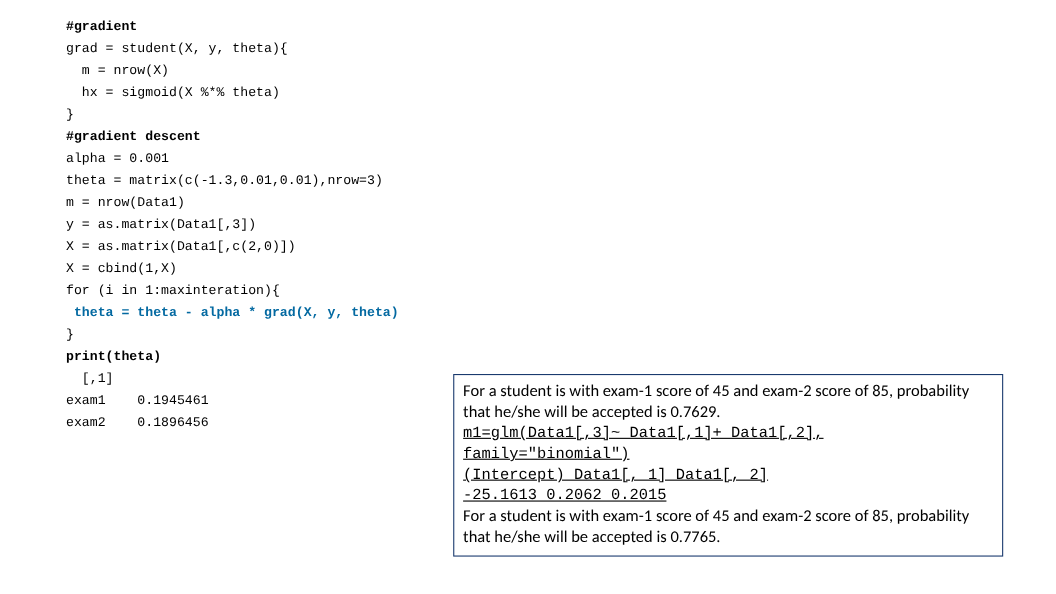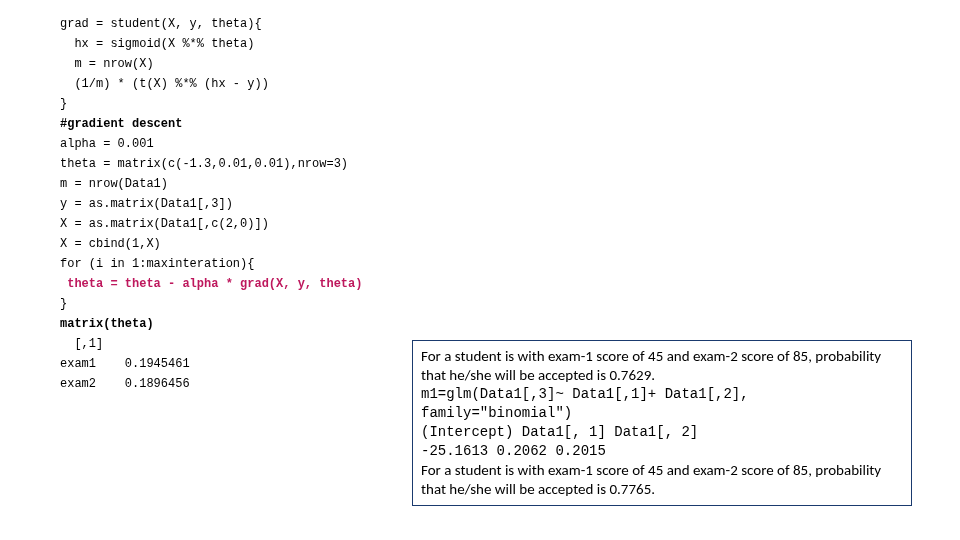--- a/index.html
+++ b/index.html
@@ -20,60 +20,61 @@
     line-height: 20px;
     color: #000;
   }
   .code-line {
     white-space: pre;
   }
   .bold {
     font-weight: bold;
   }
   .maroon {
-    color: #be185d;
+    color: #0369a1;
   }
   .annotation-box {
     position: absolute;
     left: 412px;
     top: 340px;
     width: 500px;
     border: 1px solid #1a3a6e;
     padding: 6px 8px;
     font-family: Calibri, Arial, sans-serif;
     font-size: 15px;
     line-height: 19px;
     color: #000;
     box-sizing: border-box;
   }
   .annotation-box .mono {
     font-family: "Courier New", monospace;
     font-size: 14px;
+    text-decoration: underline;
   }
 </style>
 </head>
 <body>
 
 <div class="code-block">
+  <div class="code-line bold">#gradient</div>
   <div class="code-line">grad = student(X, y, theta){</div>
+  <div class="code-line">  m = nrow(X)</div>
   <div class="code-line">  hx = sigmoid(X %*% theta)</div>
-  <div class="code-line">  m = nrow(X)</div>
-  <div class="code-line">  (1/m) * (t(X) %*% (hx - y))</div>
   <div class="code-line">}</div>
   <div class="code-line bold">#gradient descent</div>
   <div class="code-line">alpha = 0.001</div>
   <div class="code-line">theta = matrix(c(-1.3,0.01,0.01),nrow=3)</div>
   <div class="code-line">m = nrow(Data1)</div>
   <div class="code-line">y = as.matrix(Data1[,3])</div>
   <div class="code-line">X = as.matrix(Data1[,c(2,0)])</div>
   <div class="code-line">X = cbind(1,X)</div>
   <div class="code-line">for (i in 1:maxinteration){</div>
   <div class="code-line bold maroon"> theta = theta - alpha * grad(X, y, theta)</div>
   <div class="code-line">}</div>
-  <div class="code-line bold">matrix(theta)</div>
+  <div class="code-line bold">print(theta)</div>
   <div class="code-line">  [,1]</div>
   <div class="code-line">exam1    0.1945461</div>
   <div class="code-line">exam2    0.1896456</div>
 </div>
 
 <div class="annotation-box">
   <div>For a student is with exam-1 score of 45 and exam-2 score of 85, probability that he/she will be accepted is 0.7629.</div>
   <div class="mono">m1=glm(Data1[,3]~ Data1[,1]+ Data1[,2], family="binomial")</div>
   <div class="mono">(Intercept)    Data1[, 1]    Data1[, 2]</div>
   <div class="mono">   -25.1613        0.2062        0.2015</div>

